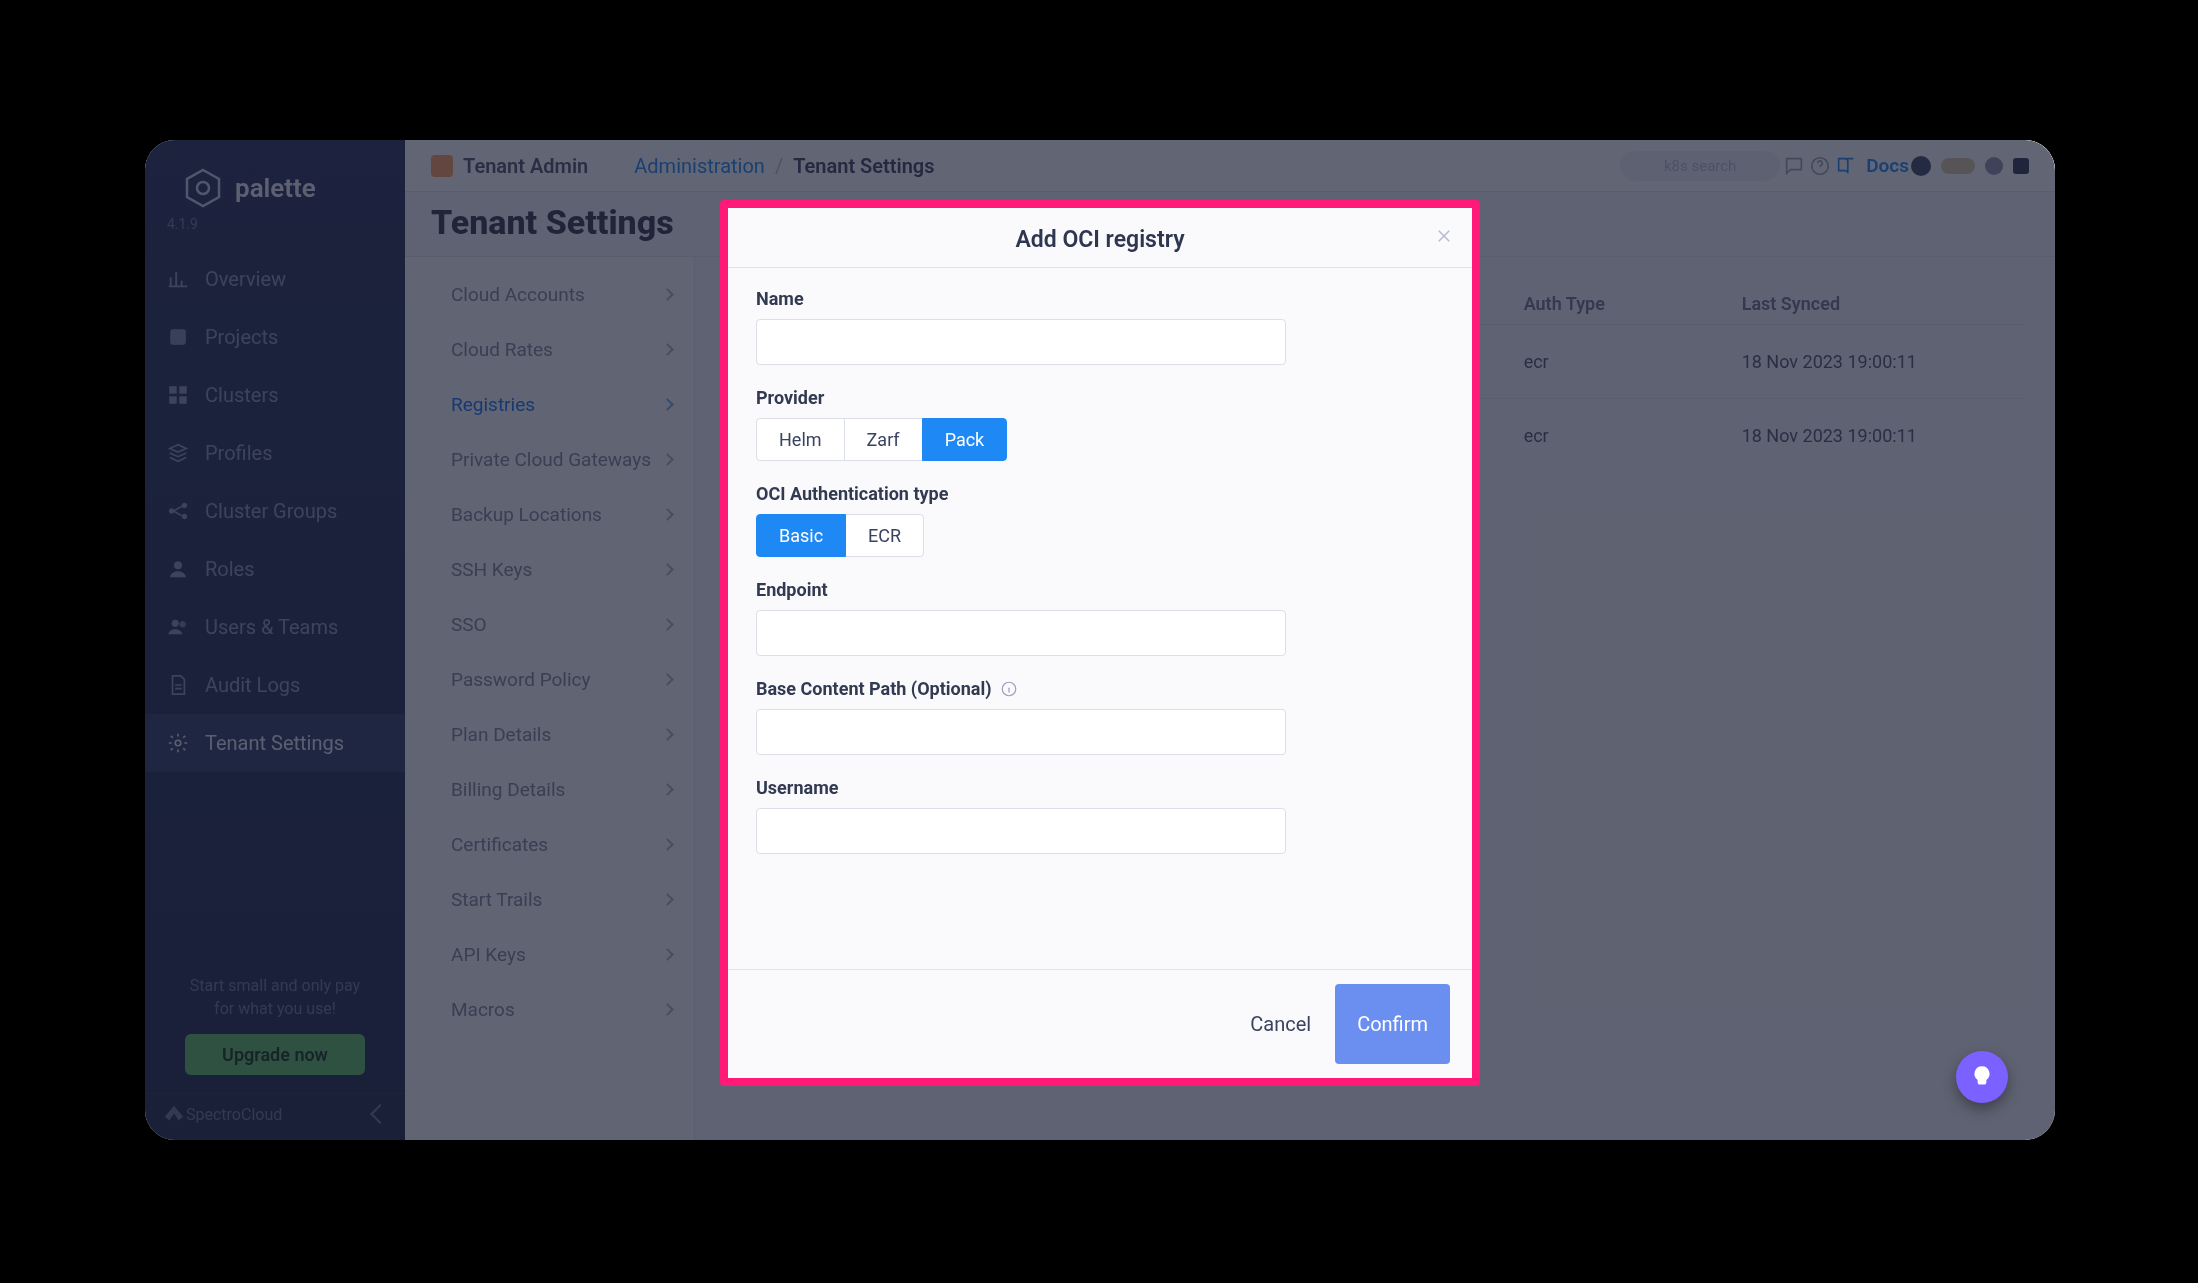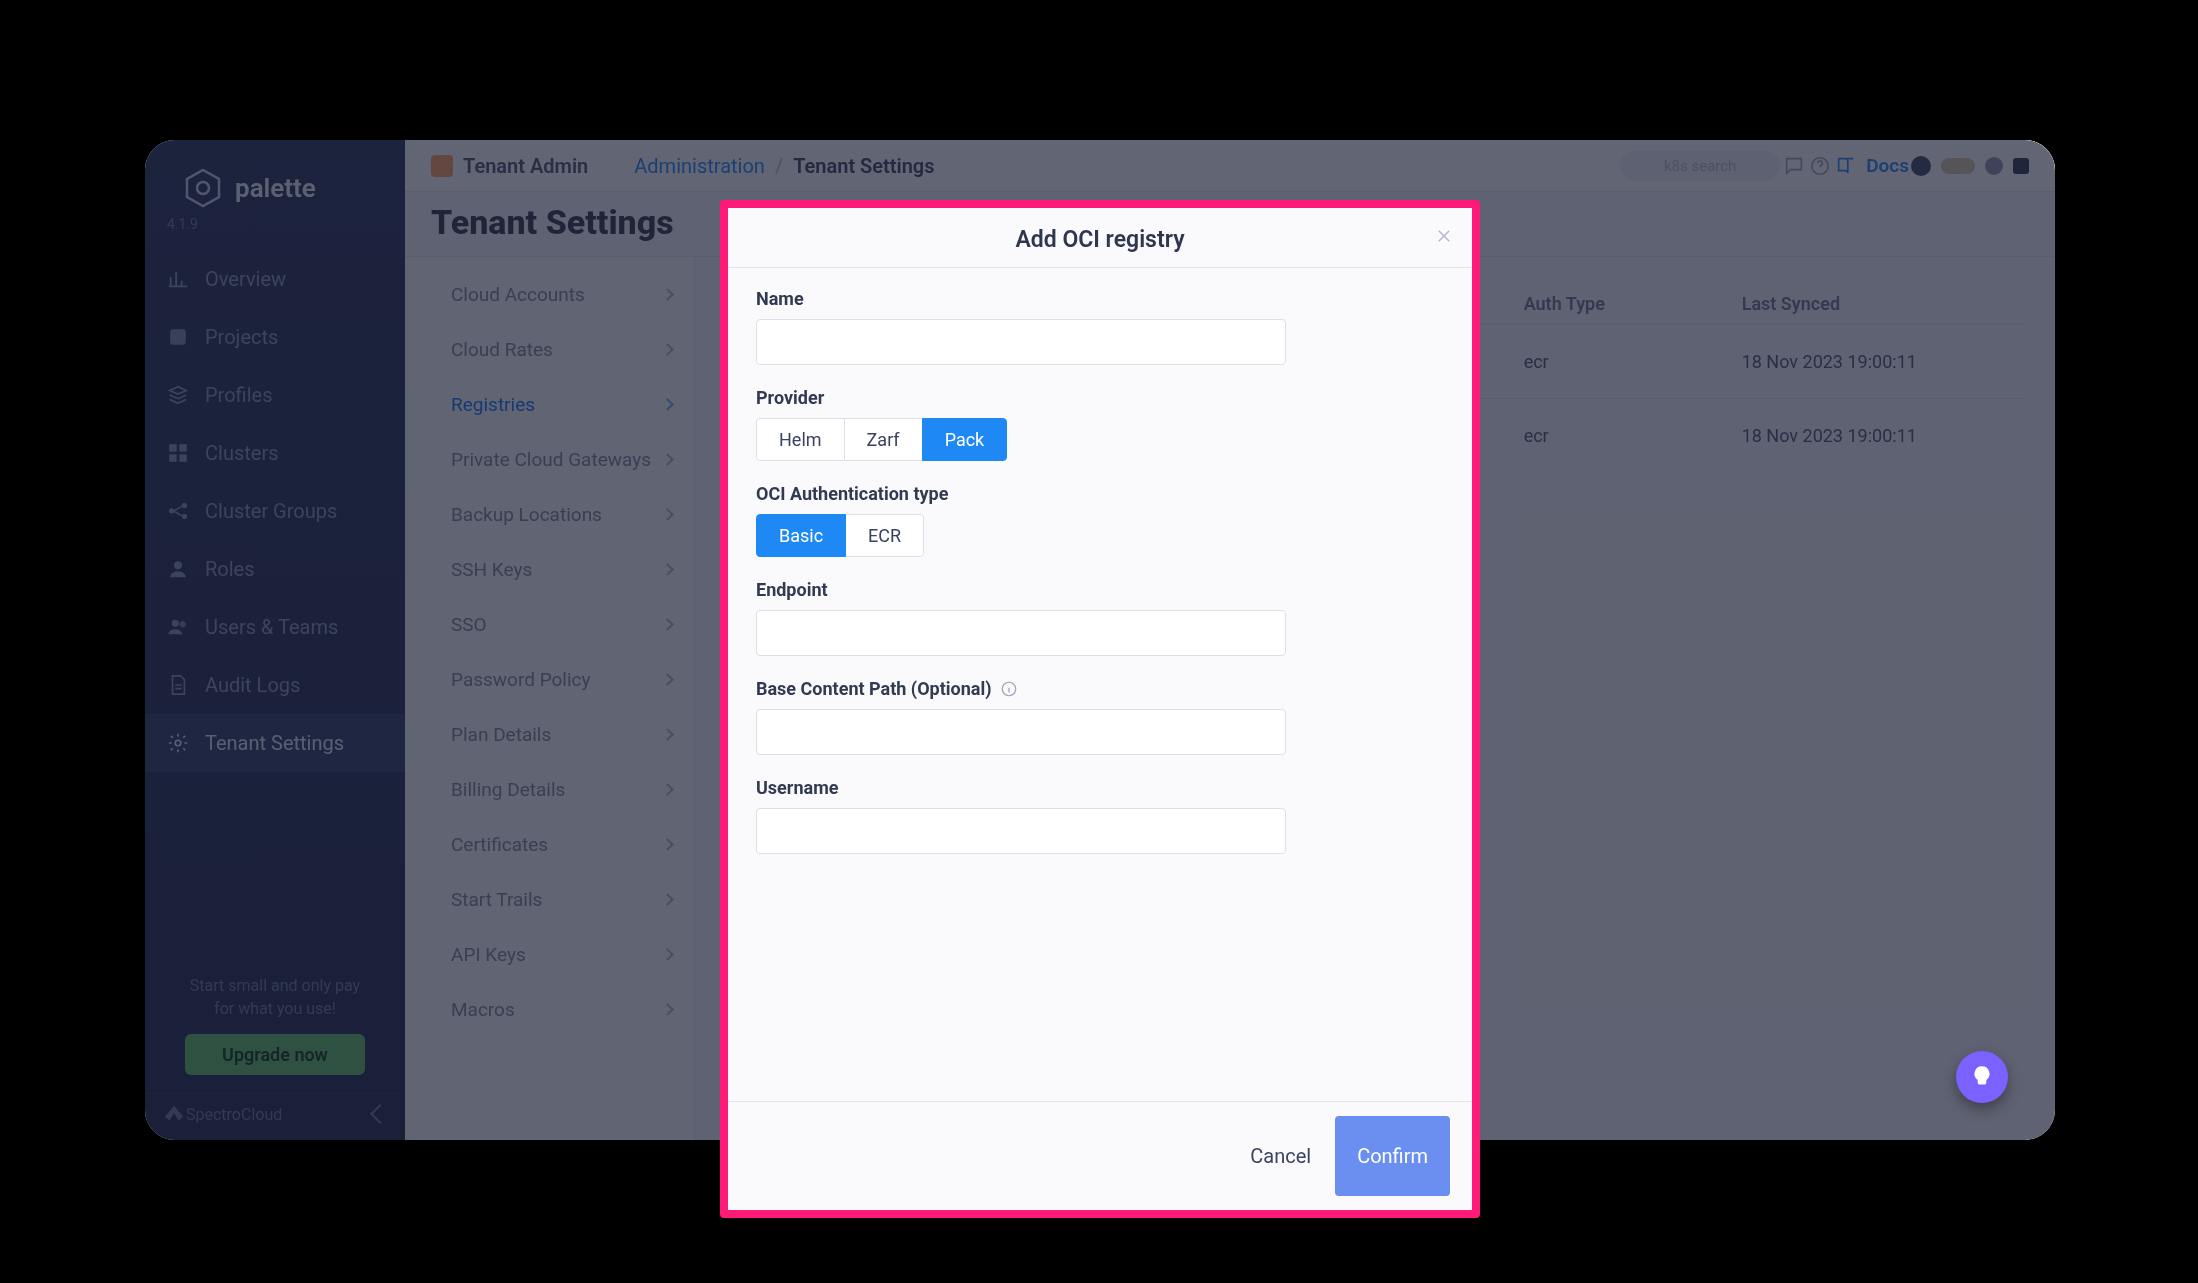--- a/index.html
+++ b/index.html
@@ -222,21 +222,21 @@
   .modal-wrap {
     position: absolute;
     left: 720px; top: 200px;
     width: 760px;
     border: 8px solid var(--modal-border);
     border-radius: 4px;
   }
   .modal {
     background: var(--modal-bg);
     display: flex; flex-direction: column;
-    height: 1002px;
+    height: 870px;
   }
   .modal-head {
     position: relative;
     text-align: center;
     padding: 18px 20px 14px 20px;
     border-bottom: 1px solid var(--border);
   }
   .modal-title { font-size: 23px; font-weight: 600; color: #2e3650; }
   .modal-close {
     position: absolute; right: 16px; top: 16px;
@@ -338,35 +338,35 @@
         <span class="nav-ico">
             <svg viewBox="0 0 24 24">
               <rect x="4" y="4" width="16" height="16" rx="2" fill="currentColor" opacity="0.9"></rect>
             </svg>
           </span>
         <span>Projects</span>
       </div>
       <div class="nav-item">
         <span class="nav-ico">
             <svg viewBox="0 0 24 24">
-              <path d="M3 7l9-4 9 4-9 4-9-4zm0 5l9 4 9-4M3 17l9 4 9-4" fill="none" stroke="currentColor" stroke-width="1.8"></path>
-            </svg>
-          </span>
-        <span>Profiles</span>
-      </div>
-      <div class="nav-item">
-        <span class="nav-ico">
-            <svg viewBox="0 0 24 24">
               <rect x="3" y="3" width="7" height="7" fill="currentColor"></rect>
               <rect x="14" y="3" width="7" height="7" fill="currentColor"></rect>
               <rect x="3" y="14" width="7" height="7" fill="currentColor"></rect>
               <rect x="14" y="14" width="7" height="7" fill="currentColor"></rect>
             </svg>
           </span>
         <span>Clusters</span>
+      </div>
+      <div class="nav-item">
+        <span class="nav-ico">
+            <svg viewBox="0 0 24 24">
+              <path d="M3 7l9-4 9 4-9 4-9-4zm0 5l9 4 9-4M3 17l9 4 9-4" fill="none" stroke="currentColor" stroke-width="1.8"></path>
+            </svg>
+          </span>
+        <span>Profiles</span>
       </div>
       <div class="nav-item">
         <span class="nav-ico">
             <svg viewBox="0 0 24 24">
               <circle cx="5" cy="12" r="2.5" fill="currentColor"></circle>
               <circle cx="19" cy="6" r="2.5" fill="currentColor"></circle>
               <circle cx="19" cy="18" r="2.5" fill="currentColor"></circle>
               <path d="M7 12l9-5M7 12l9 5" stroke="currentColor" stroke-width="1.6"></path>
             </svg>
           </span>

